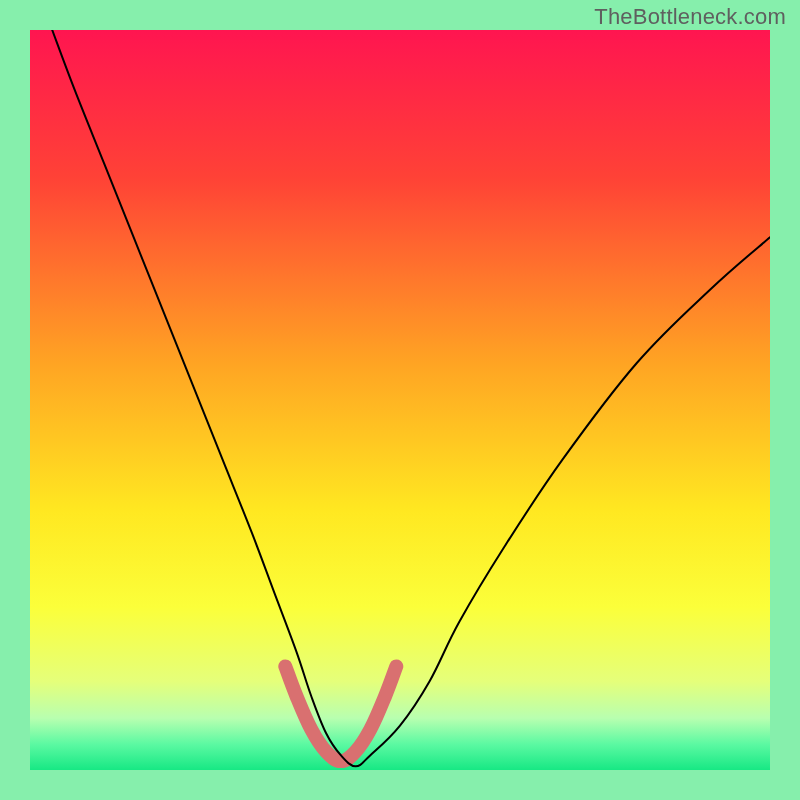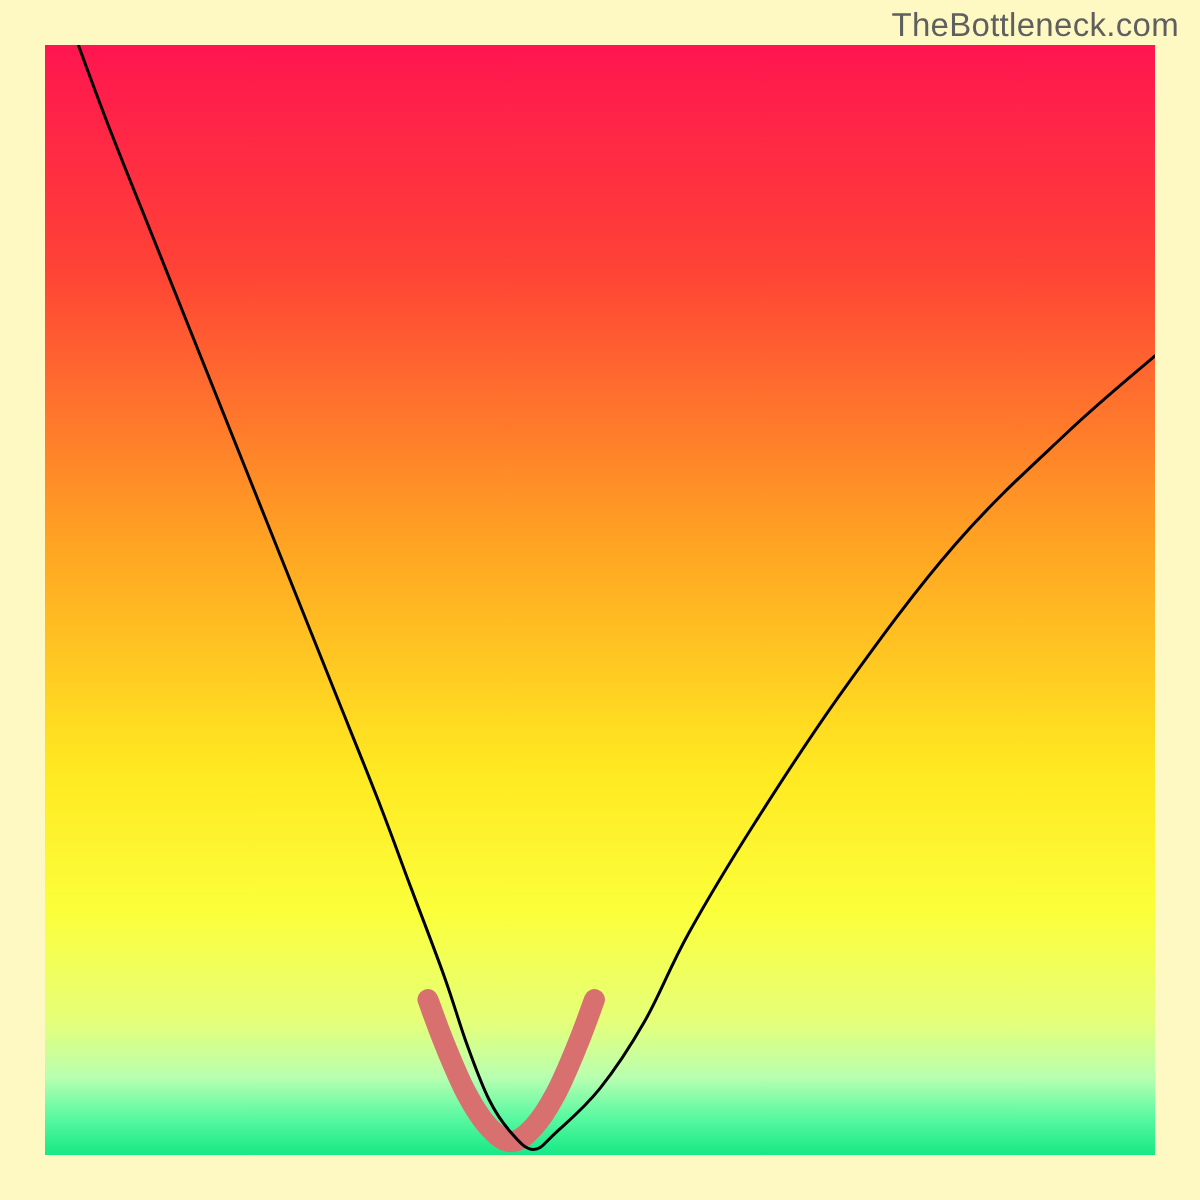--- a/index.html
+++ b/index.html
@@ -9,21 +9,21 @@
     height: 800px;
     background: #000;
     overflow: hidden;
     font-family: Arial, Helvetica, sans-serif;
   }
   .frame {
     position: absolute;
     left: 0; top: 0;
     width: 800px;
     height: 800px;
-    background: #fef9c3;
+    background: #86efac;
   }
   .watermark {
     position: absolute;
     top: 4px;
     right: 14px;
     font-size: 22px;
     font-weight: 500;
     color: #5f5f5f;
     letter-spacing: 0.2px;
   }

